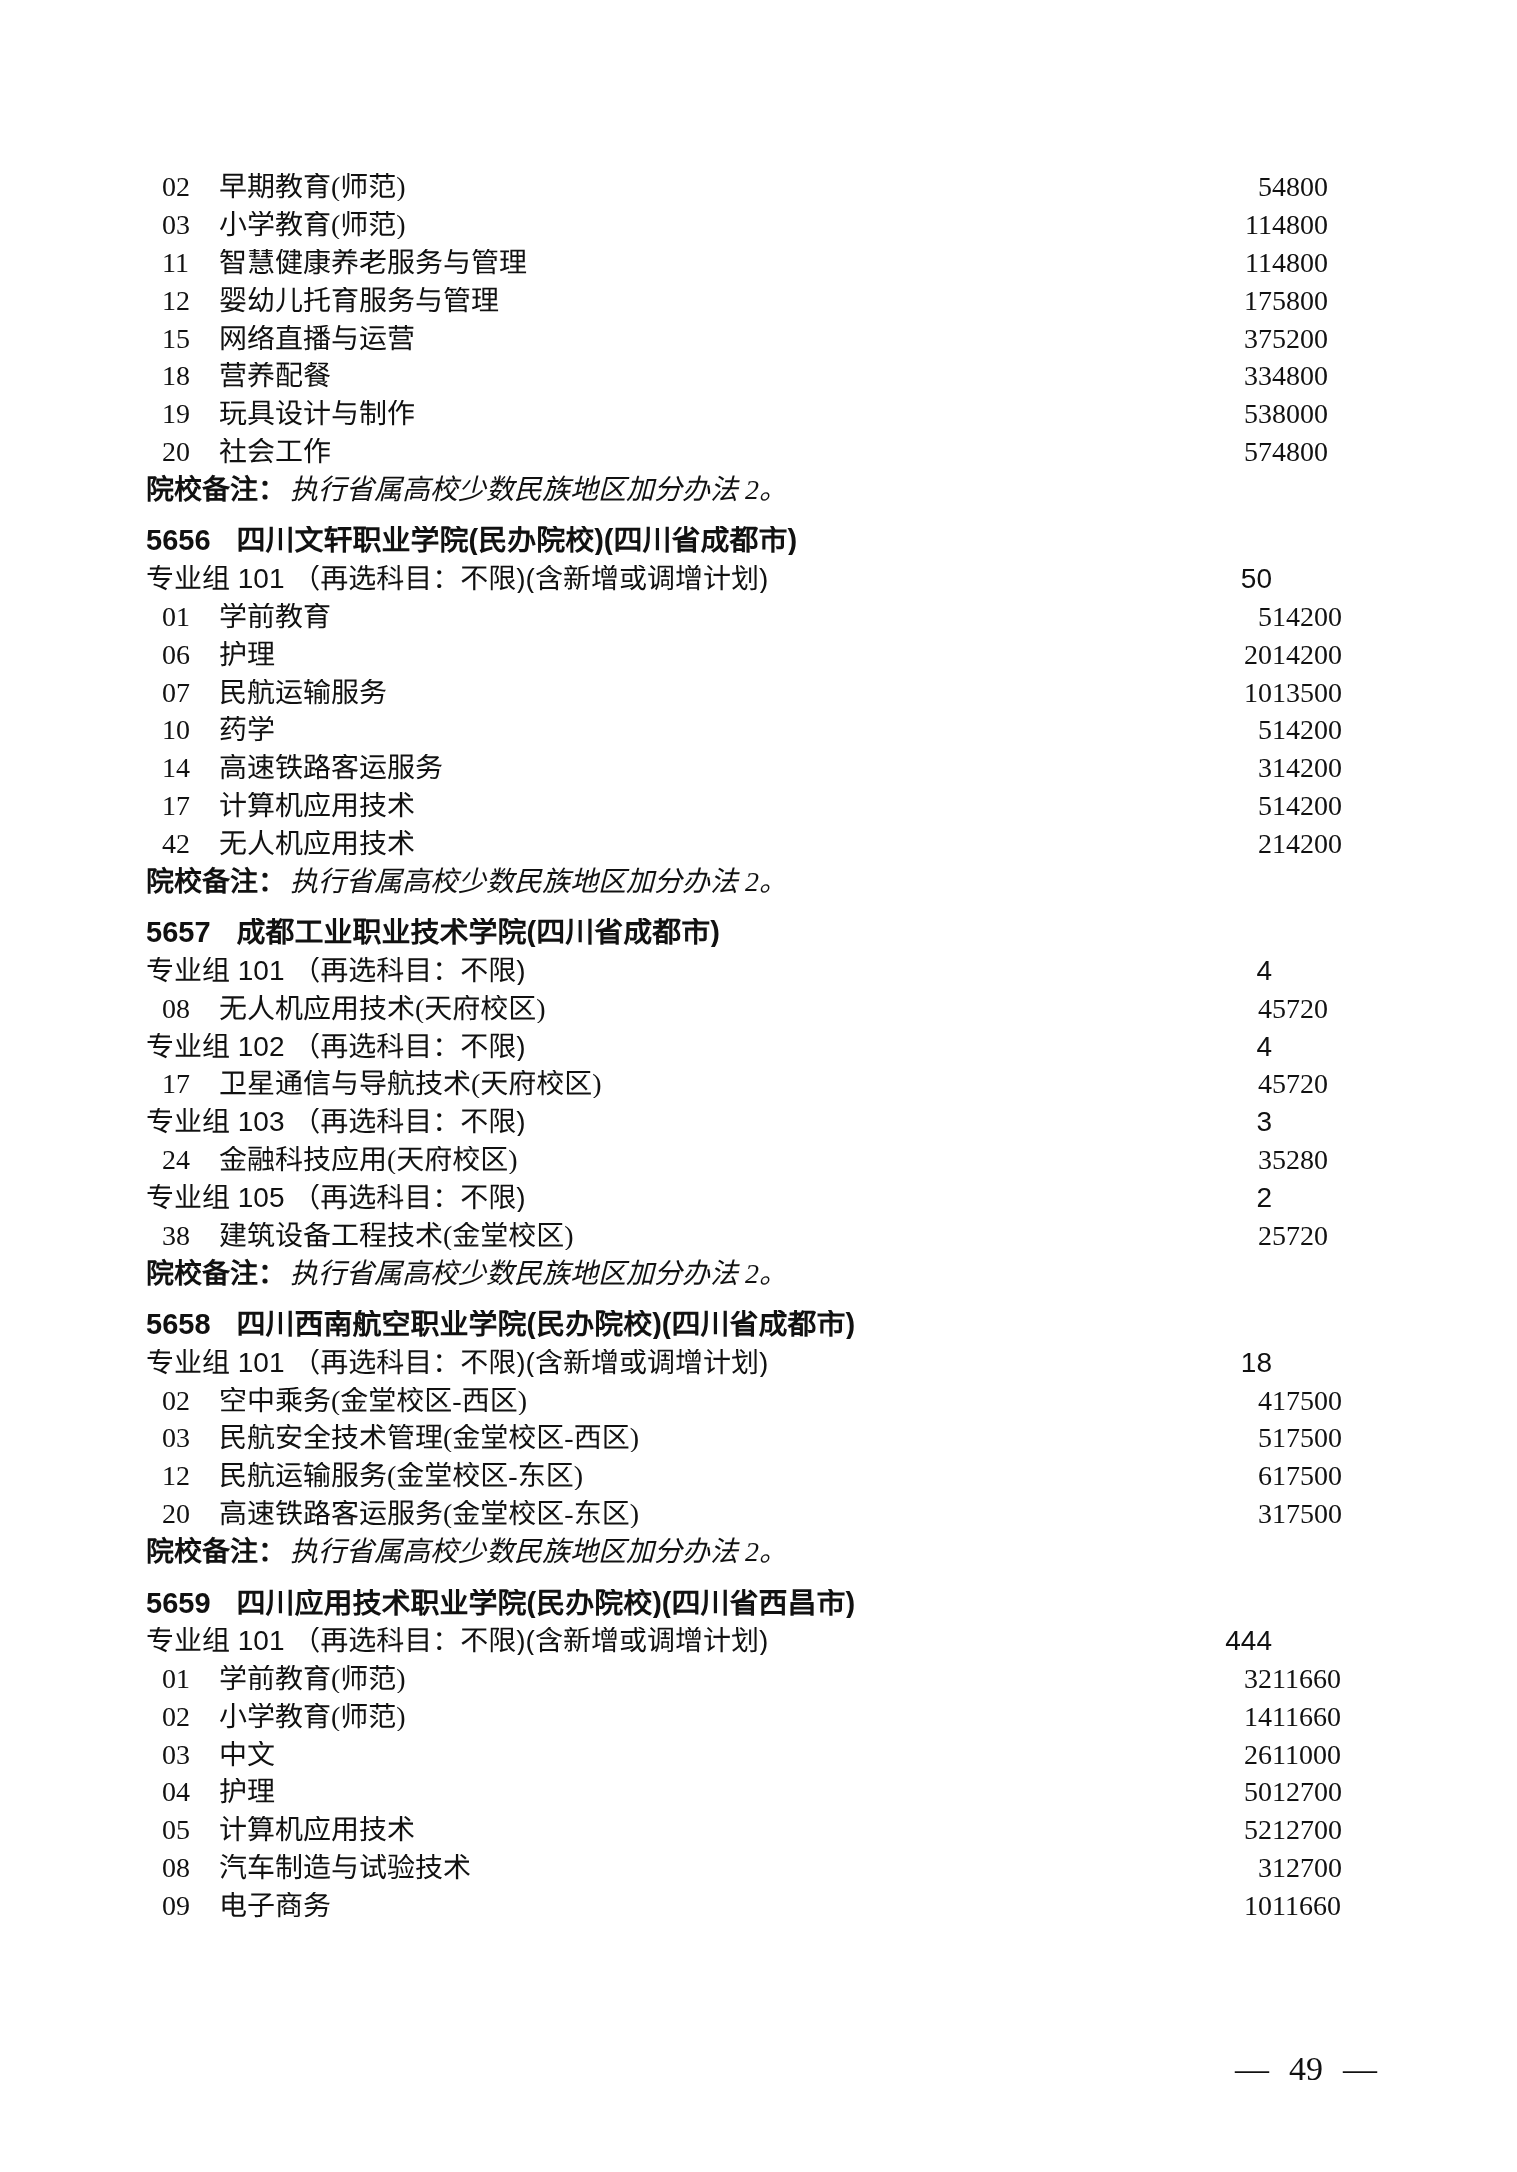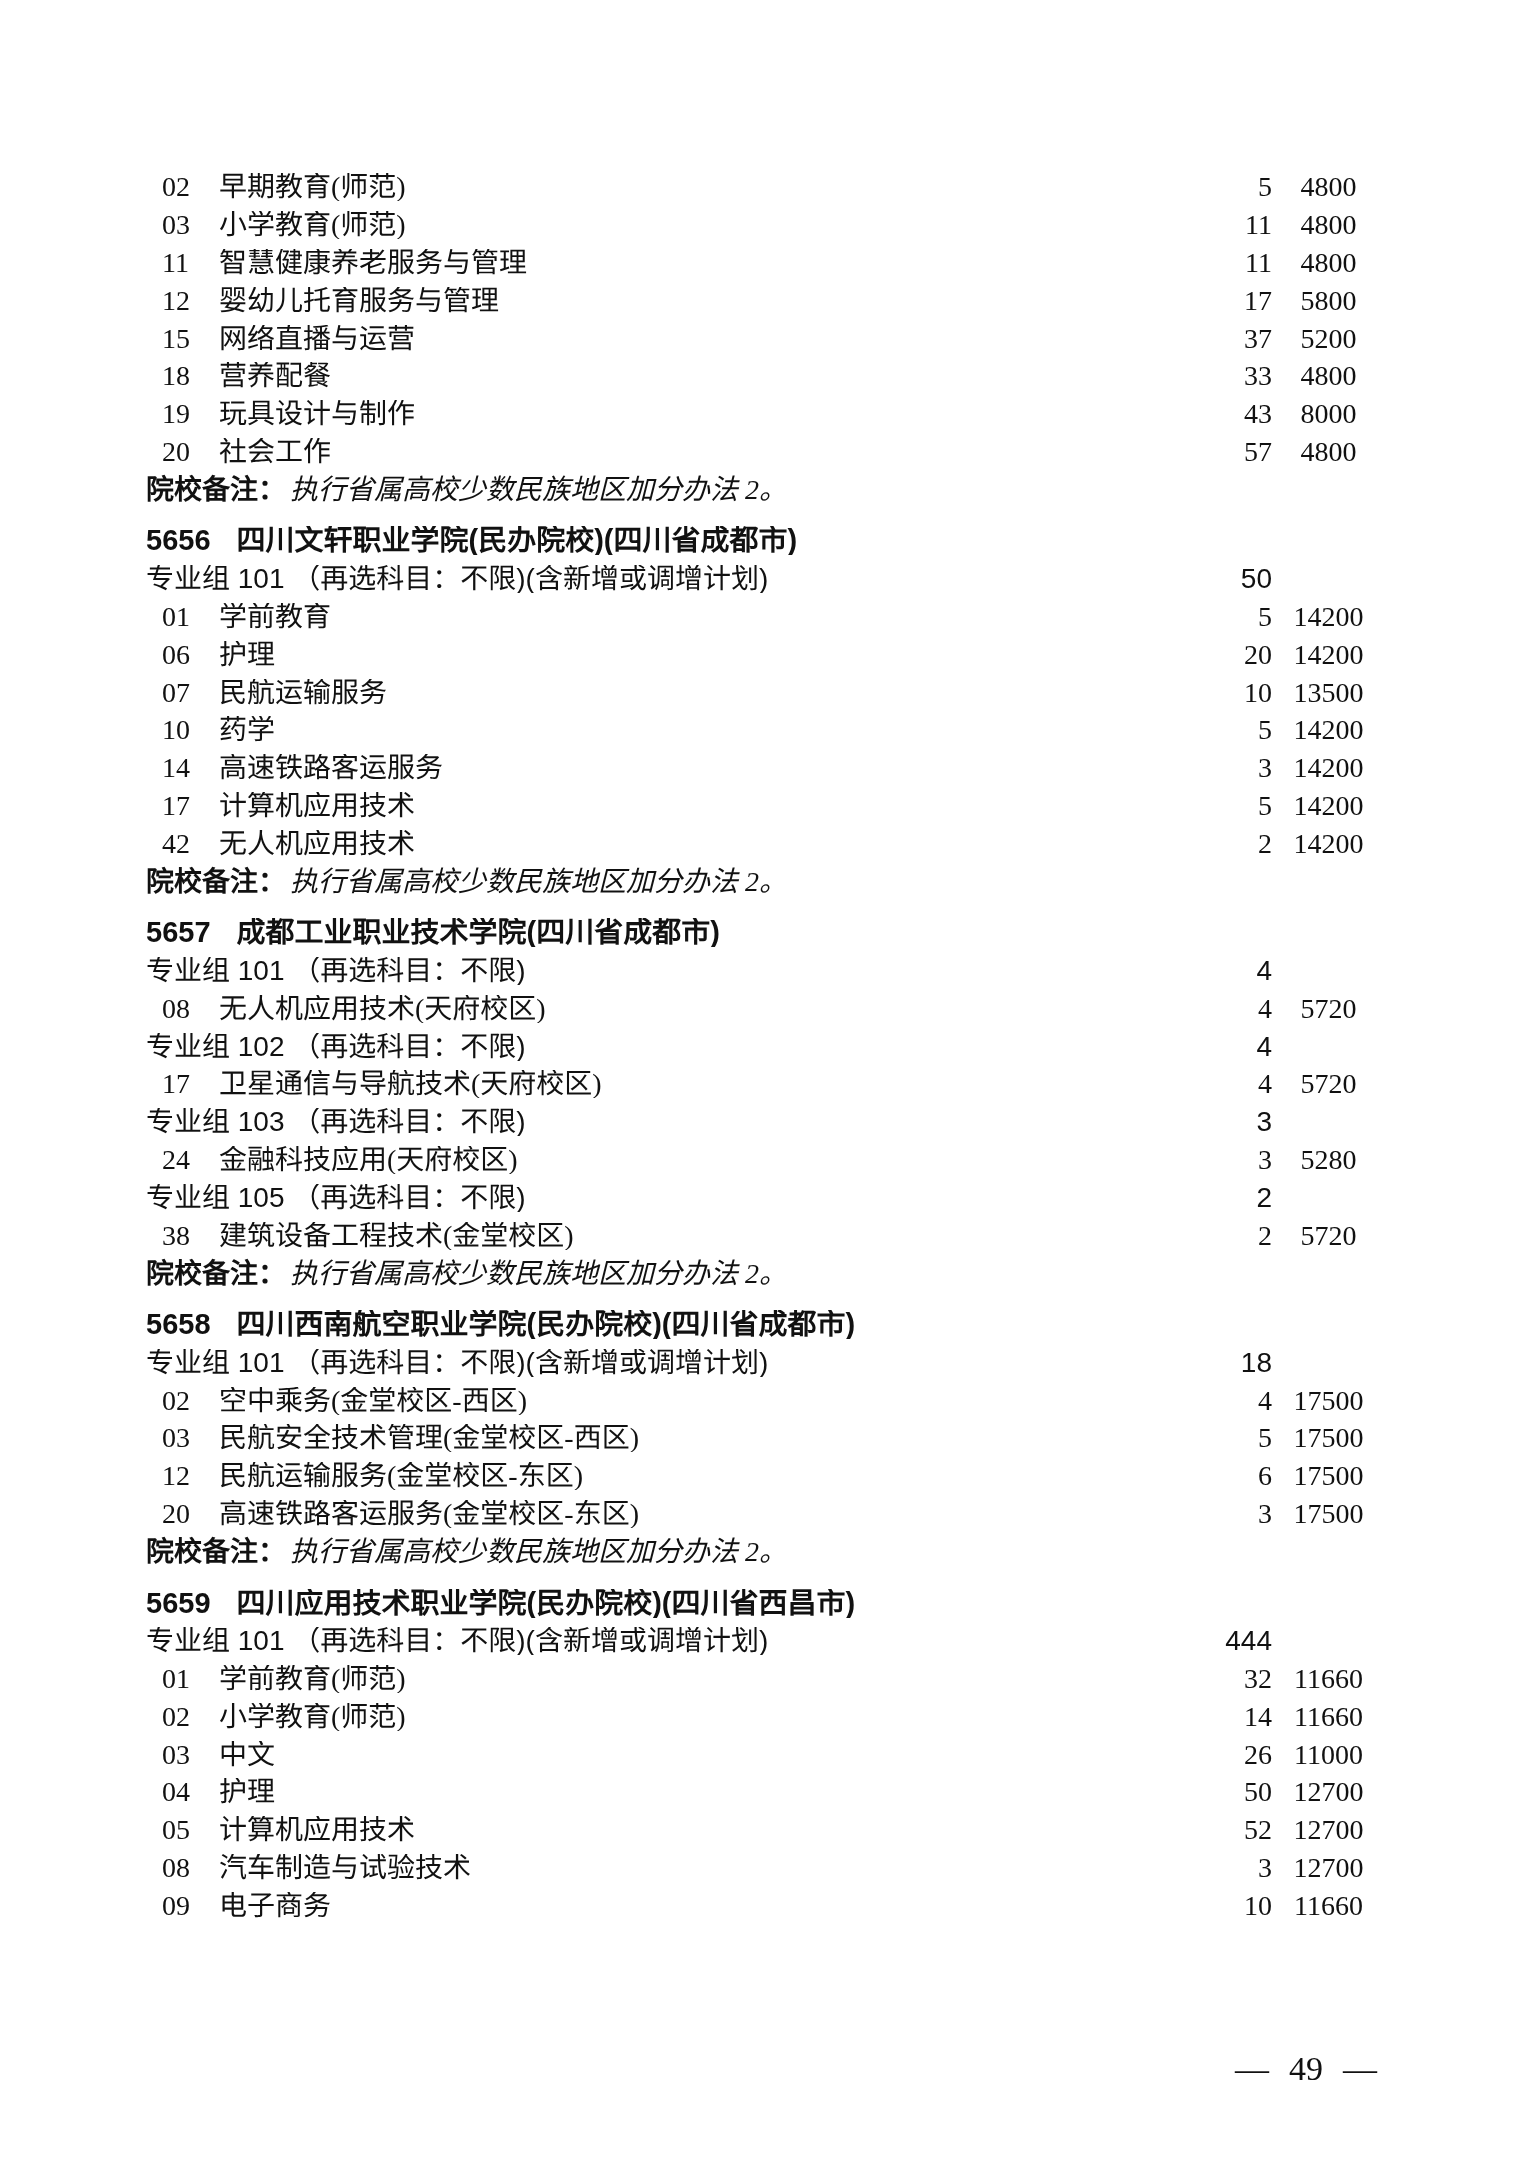--- a/index.html
+++ b/index.html
@@ -21,21 +21,21 @@
   .row {
     display: flex;
     align-items: center;
     height: 37.9px;
     font-size: 28px;
     line-height: 1;
     white-space: nowrap;
   }
   .row .name { flex: 1; overflow: hidden; }
   .count { width: 95px;  text-align: right; }
-  .fee   { width: 113px; text-align: center; }
+  .fee   { width: 113px; text-align: left; }
 
   .item { padding-left: 16px; }
   .item .code {
     width: 42px; text-align: left;
     margin-right: 15px;
   }
 
   .school {
     margin-top: 13px;
     font-family: "Liberation Sans", sans-serif;
@@ -108,21 +108,21 @@
   </div>
     <div class="row item">
     <span class="code">18</span>
     <span class="name">营养配餐</span>
     <span class="count">33</span>
     <span class="fee">4800</span>
   </div>
     <div class="row item">
     <span class="code">19</span>
     <span class="name">玩具设计与制作</span>
-    <span class="count">43</span>
+    <span class="count">53</span>
     <span class="fee">8000</span>
   </div>
     <div class="row item">
     <span class="code">20</span>
     <span class="name">社会工作</span>
     <span class="count">57</span>
     <span class="fee">4800</span>
   </div>
     <div class="row note">
     <span class="note-label">院校备注：</span>

